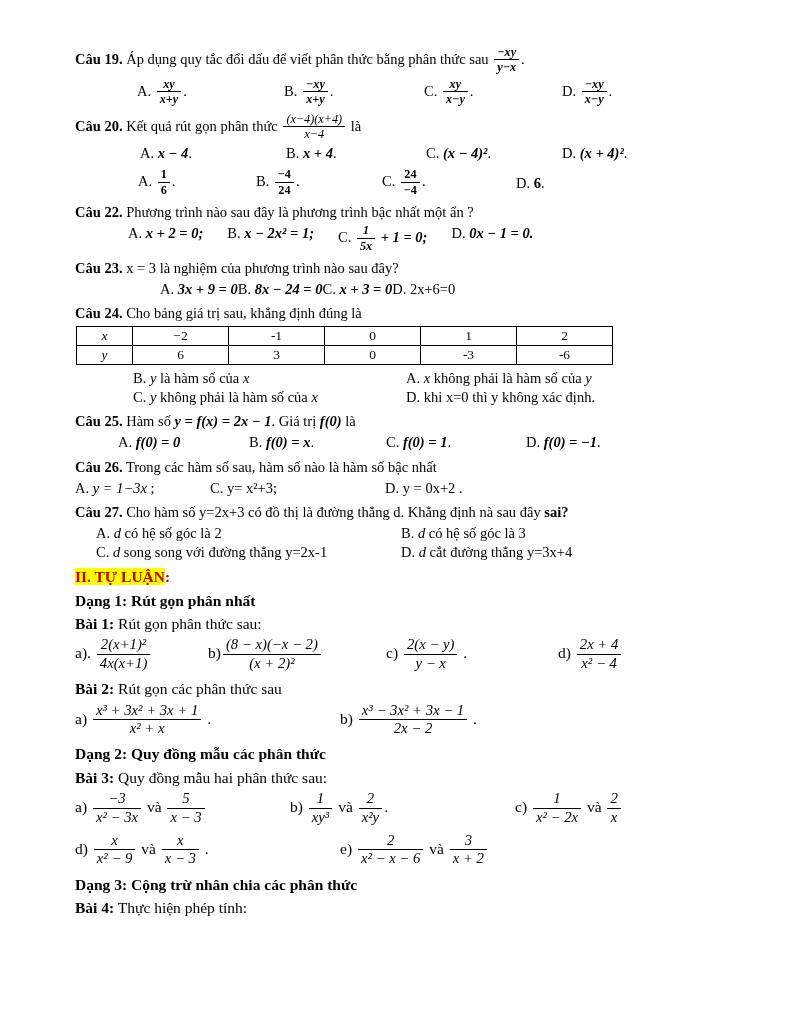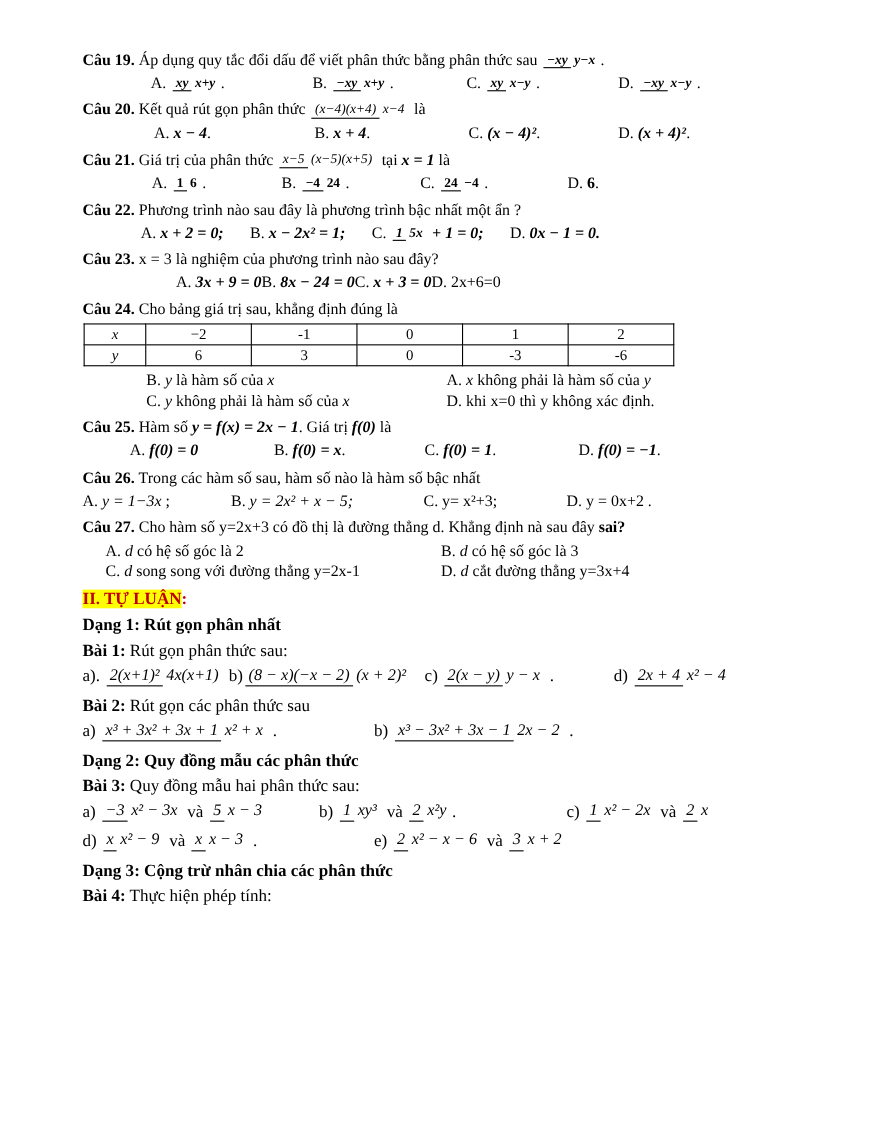--- a/index.html
+++ b/index.html
@@ -9,21 +9,21 @@
   .b{font-weight:bold}
   .m{font-style:italic}
   .hl{background:var(--hl,#ffff00)}
   .sec-title{color:var(--sec,#c00000);font-size:15.5px}
   .q{margin-bottom:5px}
   .stem{margin-bottom:2px}
   .row{display:grid;align-items:center;margin-bottom:2px}
   .flexrow{display:flex;align-items:flex-start;margin-bottom:2px}
   .opt{white-space:nowrap}
   
-  .frac{display:inline-flex;flex-direction:row;text-align:center;vertical-align:middle;font-style:italic;font-size:0.84em;line-height:1.18;margin:0 2px;position:relative;top:-1px}
+  .frac{display:inline-flex;flex-direction:column;text-align:center;vertical-align:middle;font-style:italic;font-size:0.84em;line-height:1.18;margin:0 2px;position:relative;top:-1px}
   .frac .num{border-bottom:1px solid #000;padding:0 3px;display:block}
   .frac .den{padding:0 3px;display:block}
   .frac.up{font-style:normal}
   
   .o19{padding-left:62px;grid-template-columns:147px 140px 138px 1fr}
   .o20{padding-left:65px;grid-template-columns:146px 140px 136px 1fr}
   .o21{padding-left:63px;grid-template-columns:118px 126px 134px 1fr}
   .o22{padding-left:53px;gap:24px}
   .o23{padding-left:85px;}
   .o24{padding-left:58px;grid-template-columns:273px 1fr}
@@ -80,24 +80,20 @@
         </span><span> là</span></p>
     <div class="row o20">
       <span class="opt"><span>A. </span><span class="b m">x − 4</span><span>.</span></span>
       <span class="opt"><span>B. </span><span class="b m">x + 4</span><span>.</span></span>
       <span class="opt"><span>C. </span><span class="b m">(x − 4)²</span><span>.</span></span>
       <span class="opt"><span>D. </span><span class="b m">(x + 4)²</span><span>.</span></span>
     </div>
   </section>
 
   <section class="q">
-    <p class="stem"><span class="b">Câu 21.</span><span>   Giá trị của phân thức </span><span class="frac">
-          <span class="num">x−5</span>
-          <span class="den">(x−5)(x+5)</span>
-        </span><span>  tại </span><span class="b m">x = 1</span><span> là</span></p>
     <div class="row o21">
       <span class="opt"><span>A. </span><span class="frac up b">
             <span class="num">1</span>
             <span class="den">6</span>
           </span><span>.</span></span>
       <span class="opt"><span>B. </span><span class="frac up b">
             <span class="num">−4</span>
             <span class="den">24</span>
           </span><span>.</span></span>
       <span class="opt"><span>C. </span><span class="frac up b">
@@ -168,21 +164,20 @@
       <span class="opt"><span>B. </span><span class="b m">f(0) = x</span><span>.</span></span>
       <span class="opt"><span>C. </span><span class="b m">f(0) = 1</span><span>.</span></span>
       <span class="opt"><span>D. </span><span class="b m">f(0) = −1</span><span>.</span></span>
     </div>
   </section>
 
   <section class="q">
     <p class="stem"><span class="b">Câu 26.</span><span>  Trong các hàm số sau, hàm số nào là hàm số bậc nhất</span></p>
     <div class="row o26">
       <span class="opt"><span>A. </span><span class="m">y = 1−3x</span><span> ;</span></span>
-      <span class="opt"><span>B. </span><span class="m">y = 2x² + x − 5;</span></span>
       <span class="opt"><span>C. y= x²+3;</span></span>
       <span class="opt"><span>D. y = 0x+2 .</span></span>
     </div>
   </section>
 
   <section class="q">
     <p class="stem"><span class="b">Câu 27.</span><span> Cho hàm số y=2x+3 có đồ thị là đường thẳng d. Khẳng định nà sau đây </span><span class="b">sai?</span></p>
     <div class="row o27">
       <span class="opt"><span>A. </span><span class="m">d</span><span> có hệ số góc là 2</span></span>
       <span class="opt"><span>B. </span><span class="m">d</span><span> có hệ số góc là 3</span></span>

